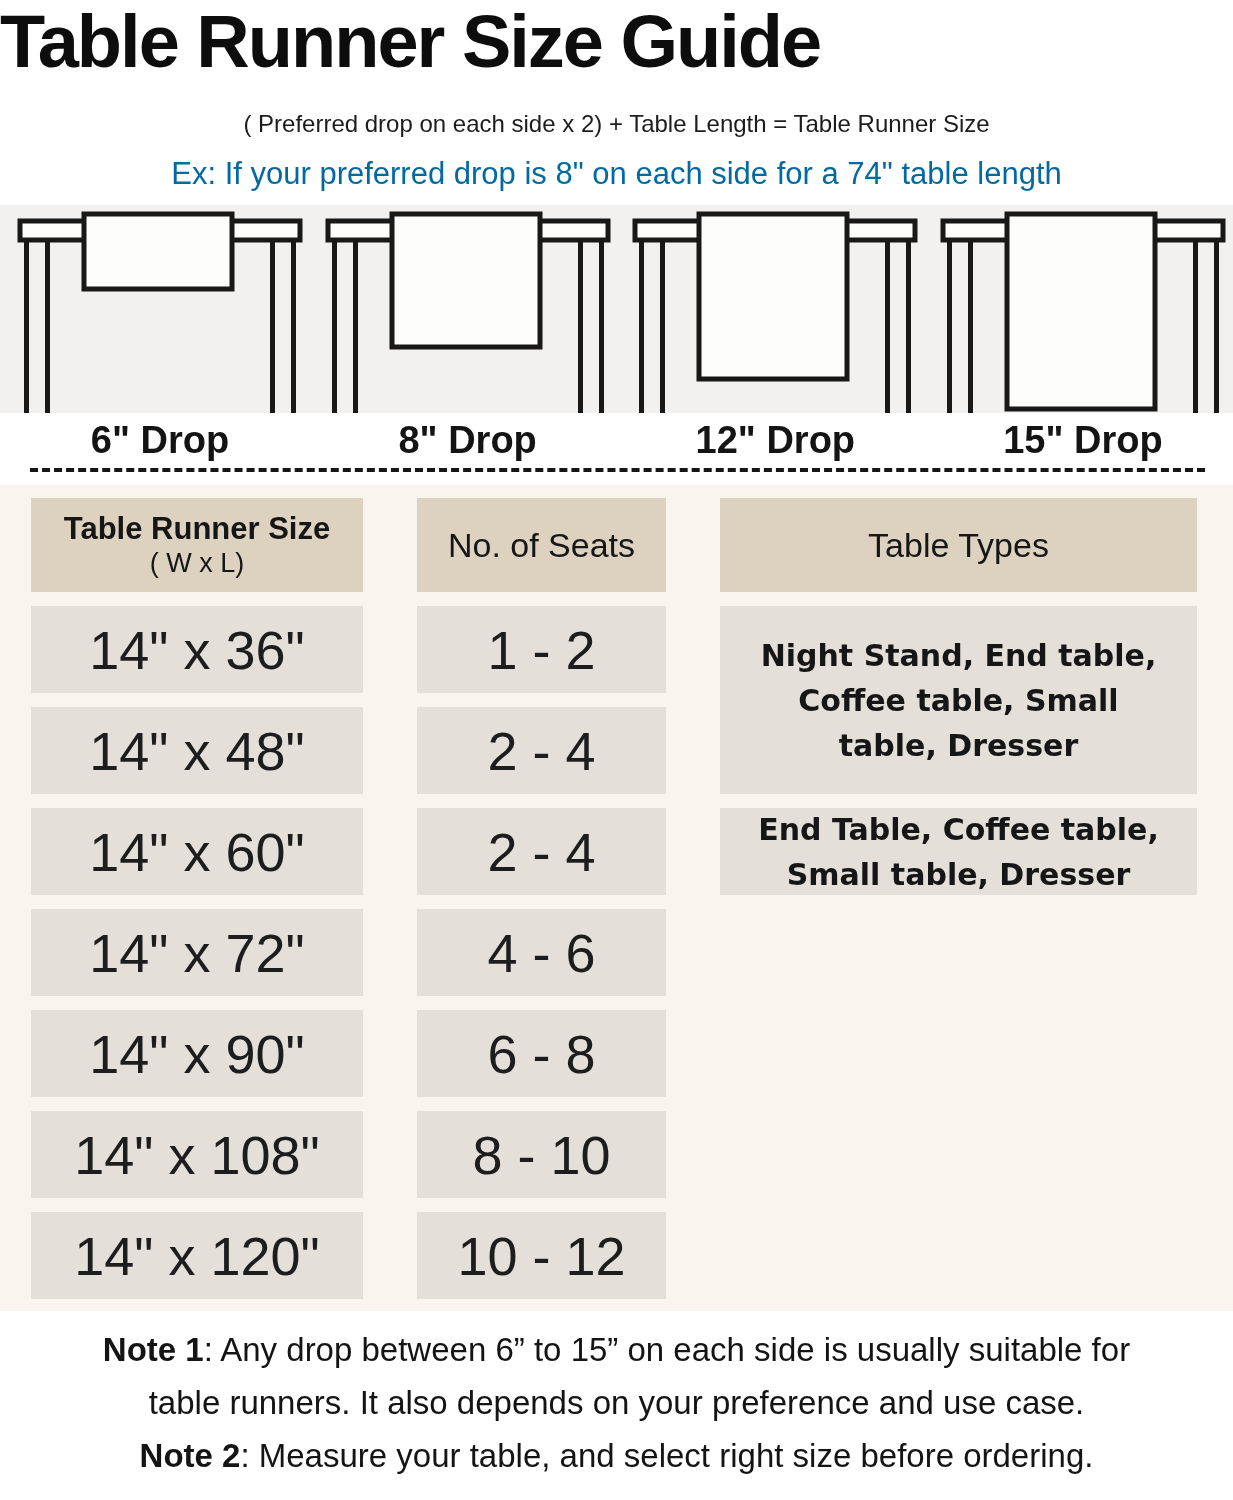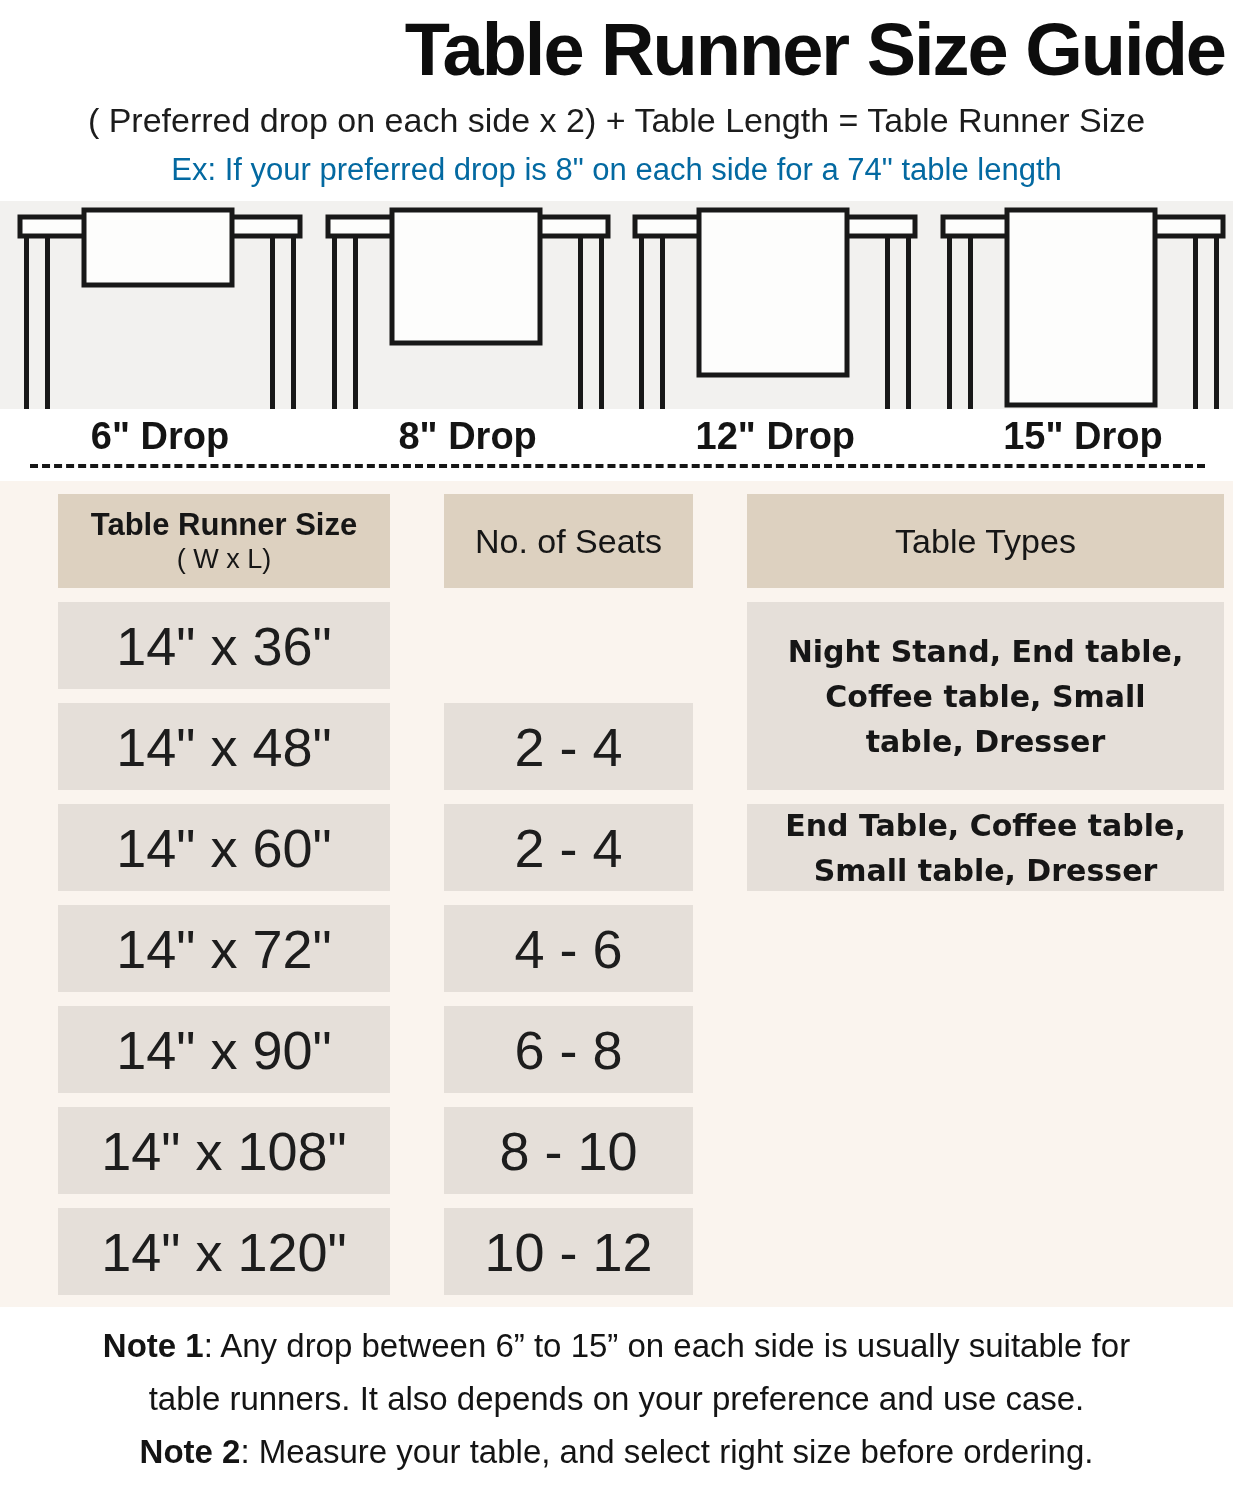--- a/index.html
+++ b/index.html
@@ -2,25 +2,25 @@
 <html><head>
 <meta charset="utf-8">
 <style>
   html,body{margin:0;padding:0;}
   body{
     width:1233px;height:1500px;overflow:hidden;background:#ffffff;
     font-family:"Liberation Sans",sans-serif;color:#171717;
     -webkit-font-smoothing:antialiased;
   }
   .title{
-    margin:8px;padding-top:0;text-align:right;
+    margin:0;padding-top:0;text-align:left;
     font-size:74px;line-height:84px;font-weight:bold;letter-spacing:-2px;color:#0d0d0d;
   }
   .formula{
-    margin-top:8px;text-align:center;font-size:34px;line-height:40px;color:#1c1c1c;
+    margin-top:20px;text-align:center;font-size:24px;line-height:40px;color:#1c1c1c;
   }
   .example{
     margin-top:11px;text-align:center;font-size:31px;line-height:38px;color:#0369a1;
   }
   .diagram-strip{
     margin-top:12px;height:208px;background:#f2f1ef;
     display:flex;justify-content:space-between;padding:0 4px 0 14px;
   }
   .diagram{display:block;width:292px;height:208px;}
   .diagram .leg{fill:#181818;}
@@ -29,21 +29,21 @@
     display:flex;justify-content:space-between;padding:6px 4px 0 14px;height:46px;
   }
   .drop-label{
     width:292px;text-align:center;font-size:38px;font-weight:bold;color:#141414;
   }
   .divider{
     margin:3px 28px 0 30px;border-top:4px dashed #161616;height:0;
   }
   .size-table{
     margin-top:13px;background:#faf4ee;
-    padding:13px 30px 12px 58px;
+    padding:13px 30px 12px 31px;
     display:grid;
     grid-template-columns:332px 249px 477px;
     grid-template-rows:94px repeat(7,87px);
     gap:14px 54px;
   }
   .hcell{
     background:#ddd1c0;display:flex;flex-direction:column;
     align-items:center;justify-content:center;text-align:center;color:#161616;
   }
   .hcell .l1{font-weight:bold;font-size:31px;line-height:37px;}
@@ -129,20 +129,21 @@
     </div>
 
     <div class="dcell" style="grid-area:2/1">14" x 36"</div>
     <div class="dcell" style="grid-area:3/1">14" x 48"</div>
     <div class="dcell" style="grid-area:4/1">14" x 60"</div>
     <div class="dcell" style="grid-area:5/1">14" x 72"</div>
     <div class="dcell" style="grid-area:6/1">14" x 90"</div>
     <div class="dcell" style="grid-area:7/1">14" x 108"</div>
     <div class="dcell" style="grid-area:8/1">14" x 120"</div>
 
+    <div class="dcell" style="grid-area:2/2">1 - 2</div>
     <div class="dcell" style="grid-area:3/2">2 - 4</div>
     <div class="dcell" style="grid-area:4/2">2 - 4</div>
     <div class="dcell" style="grid-area:5/2">4 - 6</div>
     <div class="dcell" style="grid-area:6/2">6 - 8</div>
     <div class="dcell" style="grid-area:7/2">8 - 10</div>
     <div class="dcell" style="grid-area:8/2">10 - 12</div>
 
     <div class="types" style="grid-area:2/3/4/4">Night Stand, End table,
 Coffee table, Small
 table, Dresser</div>

